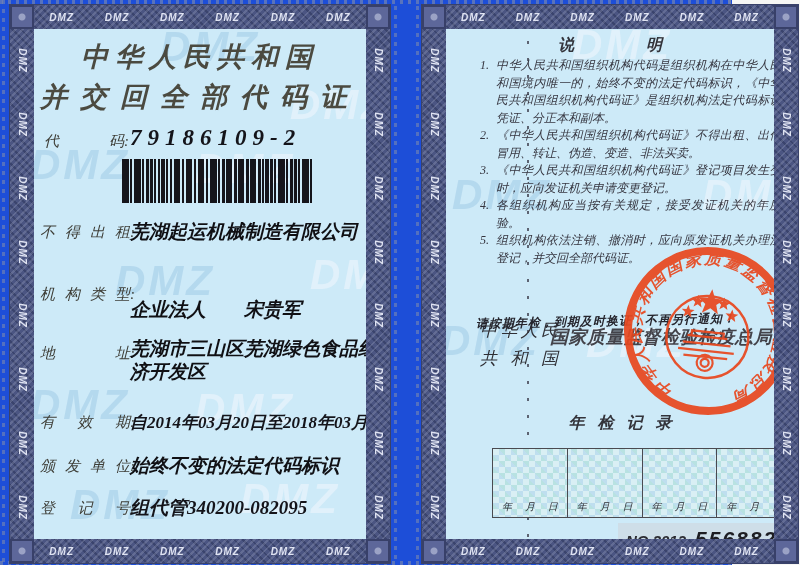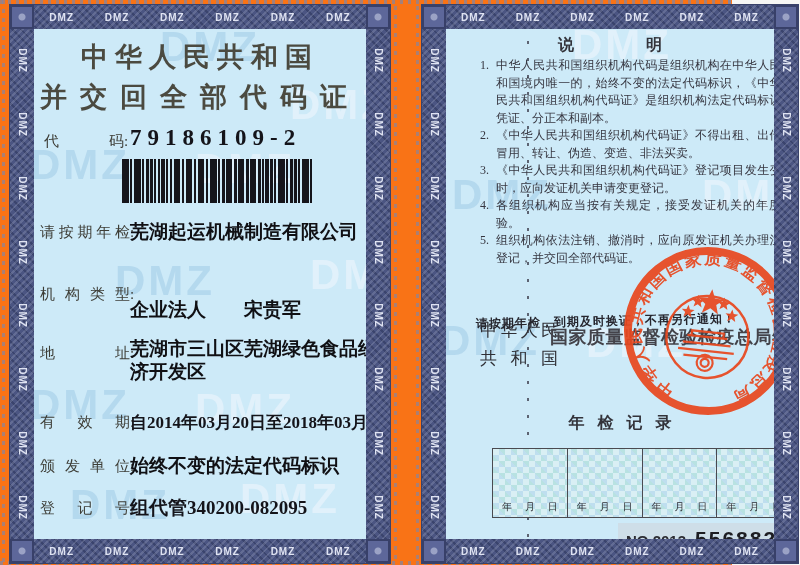--- a/index.html
+++ b/index.html
@@ -1,18 +1,18 @@
 <!DOCTYPE html>
 <html><head>
 <meta charset="utf-8">
 <style>
   * { margin:0; padding:0; box-sizing:border-box; }
   html,body { width:800px; height:565px; }
   body { font-family:"Liberation Serif", serif; background:#f6f6f4; overflow:hidden; }
-  #canvas { position:relative; width:732px; height:565px; background:#f97316; }
+  #canvas { position:relative; width:732px; height:565px; background:#1d4ed8;font-style:italic; }
 
   
   .micro-h { position:absolute; height:4px; left:0; right:0;
     background:repeating-linear-gradient(90deg, rgba(120,135,175,.65) 0 3px, transparent 3px 8px); }
   .micro-v { position:absolute; width:3px;
     background:repeating-linear-gradient(180deg, rgba(120,135,175,.6) 0 4px, transparent 4px 9px); }
 
   
   .frame { position:absolute; top:5px; height:558px;
     background:#4b5582;
@@ -160,21 +160,21 @@
       <div class="z title" style="top:10px;letter-spacing:7px;">中华人民共和国</div>
       <div class="z title" style="top:50px;letter-spacing:13px;">并交回全部代码证</div>
 
       <div class="z" style="left:10px;top:103px;">
         <span class="flabel" style="width:80px;">代码</span><span class="colon">:</span>
       </div>
       <div class="z bigval" style="left:96px;top:96px;">79186109-2</div>
       <div class="z barcode" style="left:88px;top:130px;width:192px;height:44px;"></div>
 
       <div class="z" style="left:6px;top:194px;">
-        <span class="flabel" style="width:90px;">请按期年检</span><span class="colon">:</span>
+        <span class="flabel" style="width:90px;">不得出租</span><span class="colon">:</span>
       </div>
       <div class="z val" style="left:96px;top:190px;">芜湖起运机械制造有限公司</div>
 
       <div class="z" style="left:6px;top:256px;">
         <span class="flabel" style="width:90px;">机构类型</span><span class="colon">:</span>
       </div>
       <div class="z val" style="left:96px;top:268px;">企业法人　　宋贵军</div>
 
       <div class="z" style="left:6px;top:315px;">
         <span class="flabel" style="width:90px;">地址</span><span class="colon">:</span>

